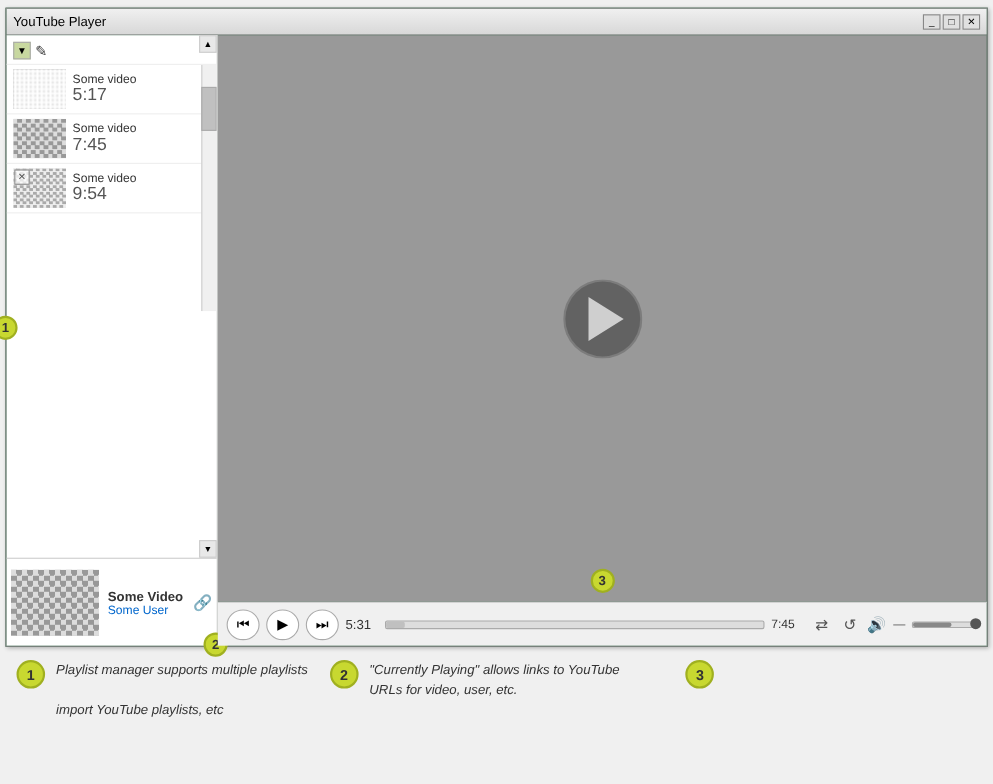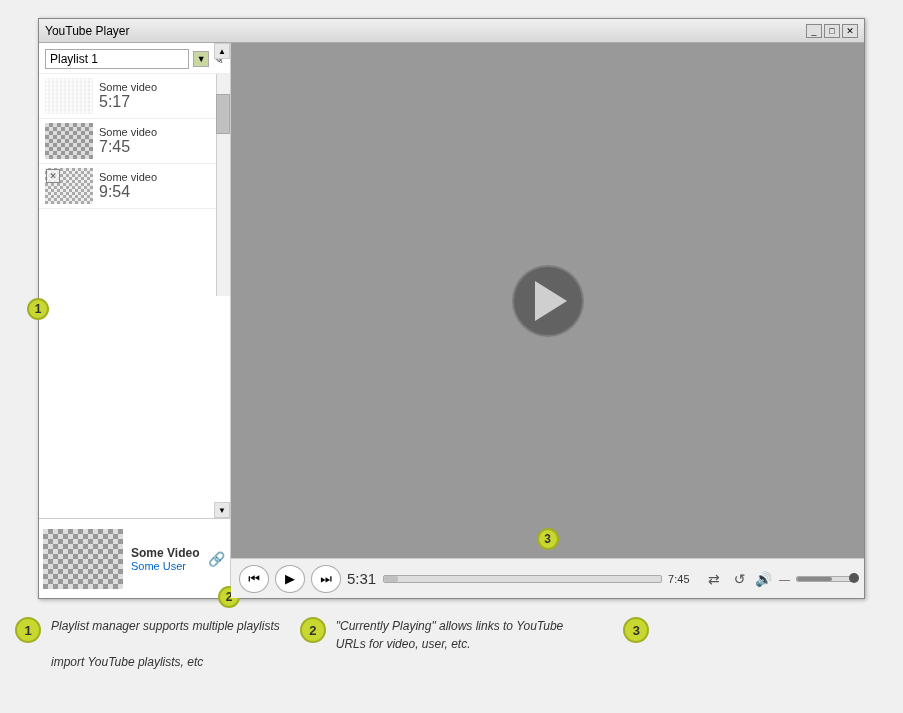--- a/index.html
+++ b/index.html
@@ -7,22 +7,22 @@
       background: #f0f0f0;
       font-family: Arial, sans-serif;
       font-size: 12px;
       width: 903px;
       min-height: 713px;
     }
 
     
     .window {
       position: relative;
-      width: 827px;
-      margin: 18px auto;
+      width: 893px;
+      margin: 7px auto;
       border: 1px solid #888;
       background: #14532d;
       box-shadow: 1px 1px 4px rgba(0,0,0,0.3);
     }
 
     
     .title-bar {
       background: linear-gradient(to bottom, #f0f0f0, #d8d8d8);
       border-bottom: 1px solid #aaa;
       padding: 3px 6px;
@@ -291,21 +291,21 @@
       border: 1px solid #aaa;
       border-radius: 50%;
       background: #fff;
       cursor: pointer;
       display: flex;
       align-items: center;
       justify-content: center;
       font-size: 13px;
     }
     .time-current {
-      font-size: 15px;
+      font-size: 12px;
       color: #333;
       min-width: 30px;
     }
     .progress-bar-container {
       flex: 1;
       height: 8px;
       background: #ddd;
       border: 1px solid #aaa;
       border-radius: 2px;
       position: relative;
@@ -432,23 +432,20 @@
     </div>
   </div>
 
   <div class="main-content">
 
     <div class="sidebar" style="position:relative;">
 
       <div class="scroll-top">▲</div>
 
       <div class="playlist-selector">
-        <div class="playlist-dropdown">
-          <span>Playlist 1</span>
-        </div>
         <div class="playlist-dropdown-arrow">▼</div>
         <span class="edit-icon">✎</span>
       </div>
 
       <div class="video-list" style="position:relative; height:340px;">
 
         <div class="video-item">
           <div class="video-thumb">
             <div style="width:100%;height:100%;background:repeating-linear-gradient(0deg,#bbb 0px,#eee 2px,#bbb 4px),repeating-linear-gradient(90deg,#ccc 0px,#fff 2px,#ccc 4px);background-blend-mode:overlay;"></div>
           </div>

